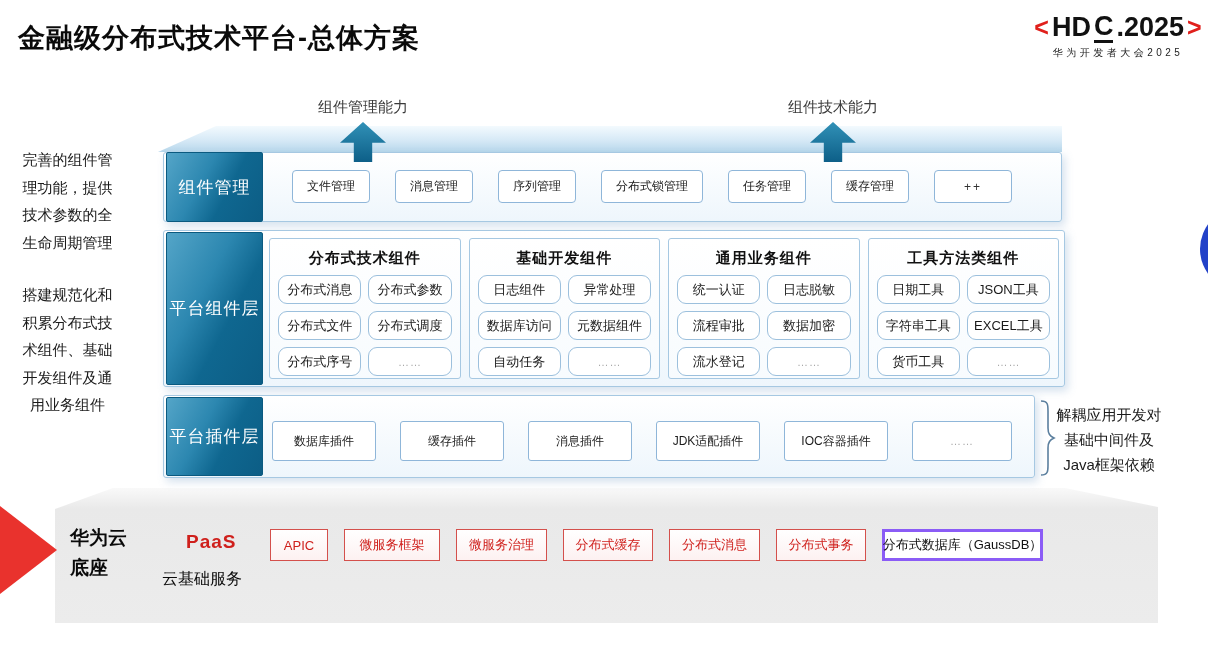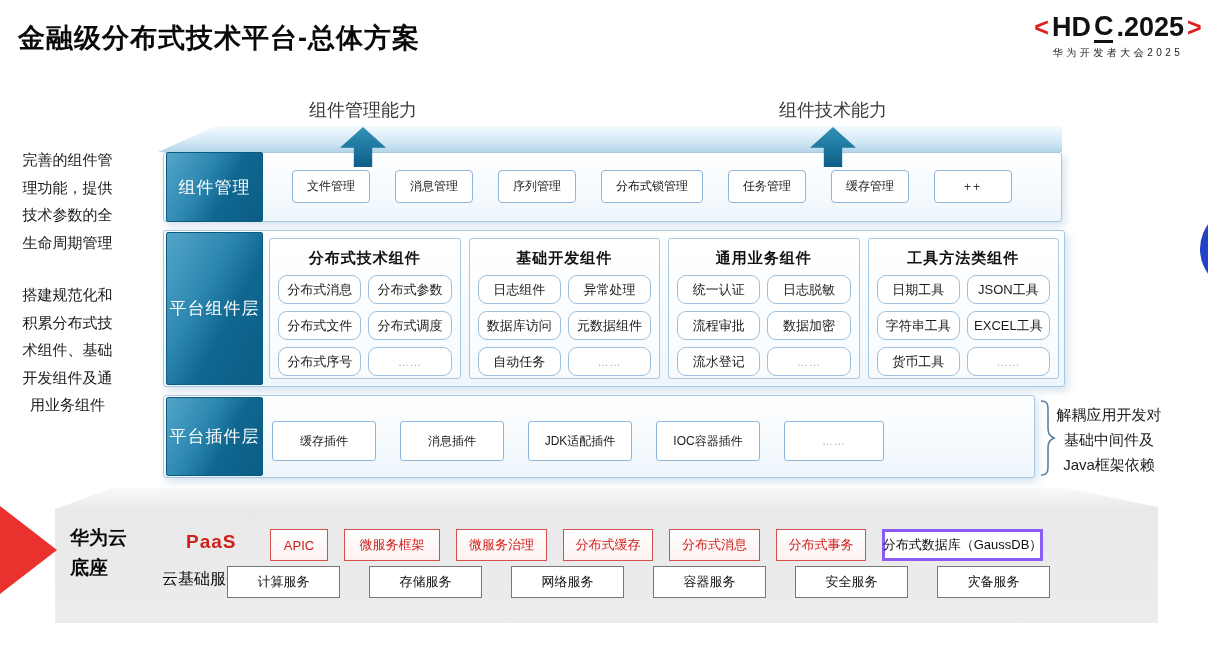--- a/index.html
+++ b/index.html
@@ -10,21 +10,21 @@
 
   
   .logo { position:absolute; left:1030px; top:12px; width:176px; text-align:center; }
   .logo-row { display:flex; align-items:center; justify-content:center; gap:3px; font-size:27px; font-weight:700; color:#111; }
   .logo-bracket { color:#e0201c; font-size:25px; font-weight:700; }
   .logo .u { border-bottom:3px solid #111; padding-bottom:0px; line-height:1.05; display:inline-block; }
   .logo-sub { margin-top:3px; font-size:10px; letter-spacing:3.5px; color:#222; white-space:nowrap; }
 
   
   .cap-group { position:absolute; width:140px; text-align:center; z-index:5; }
-  .cap-label { font-size:18px; color:#3a3a3a; }
+  .cap-label { font-size:15px; color:#3a3a3a; }
   .up-arrow { margin:5px auto 0; width:46px; height:40px;
     background:linear-gradient(180deg,#3191b7,#0d5f88);
     clip-path:polygon(50% 0,100% 52%,70% 52%,70% 100%,30% 100%,30% 52%,0 52%); }
 
   
   .top-band { position:absolute; left:158px; top:126px; width:904px; height:26px; z-index:1;
     clip-path:polygon(58px 0,100% 0,100% 100%,0 100%);
     background:linear-gradient(180deg,#f3fafe 0%,#d6e9f6 55%,#b7d7eb 100%); }
 
   
@@ -175,20 +175,21 @@
       </div>
     </div>
   </div>
 
   <div class="row-box" style="left:163px; top:395px; width:872px; height:83px;"></div>
   <div class="row-label" style="left:166px; top:397px; width:97px; height:79px;">
     <span>平台</span>
     <span>插件层</span>
   </div>
   <div class="plugin-row">
+    <div class="btn plugin-btn">数据库插件</div>
     <div class="btn plugin-btn">缓存插件</div>
     <div class="btn plugin-btn">消息插件</div>
     <div class="btn plugin-btn">JDK适配插件</div>
     <div class="btn plugin-btn">IOC容器插件</div>
     <div class="btn plugin-btn muted" style="width:100px;">……</div>
   </div>
 
   <svg class="brace" width="18" height="78" viewBox="0 0 18 78">
     <path d="M2 2 C9 2 9 6 9 12 L9 29 C9 35 11 37 15 39 C11 41 9 43 9 49 L9 66 C9 72 9 76 2 76" fill="none" stroke="#5b7f9e" stroke-width="1.6"></path>
   </svg>
@@ -206,24 +207,16 @@
   <div class="paas-row">
     <div class="red-box" style="width:58px;">APIC</div>
     <div class="red-box" style="width:96px;">微服务框架</div>
     <div class="red-box" style="width:91px;">微服务治理</div>
     <div class="red-box" style="width:90px;">分布式缓存</div>
     <div class="red-box" style="width:91px;">分布式消息</div>
     <div class="red-box" style="width:90px;">分布式事务</div>
     <div class="db-box">分布式数据库（GaussDB）</div>
   </div>
 
-  <div class="iaas-row">
-    <div class="gray-box">计算服务</div>
-    <div class="gray-box">存储服务</div>
-    <div class="gray-box">网络服务</div>
-    <div class="gray-box">容器服务</div>
-    <div class="gray-box">安全服务</div>
-    <div class="gray-box">灾备服务</div>
-  </div>
 
   <div class="blue-circle"></div>
 
 </div>
 
 </body></html>

